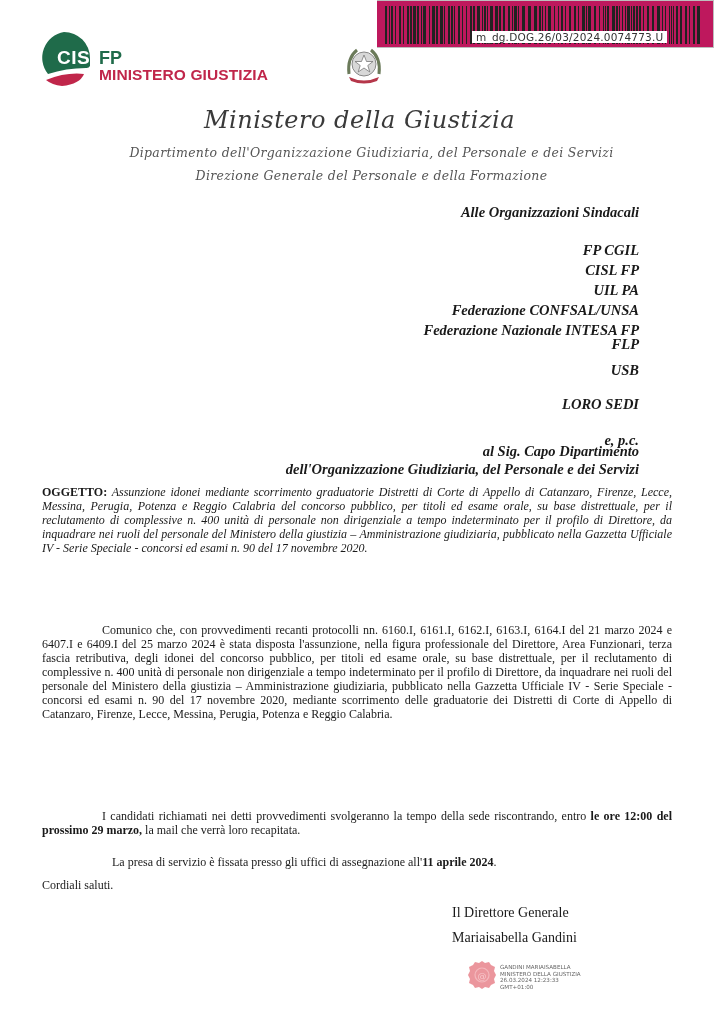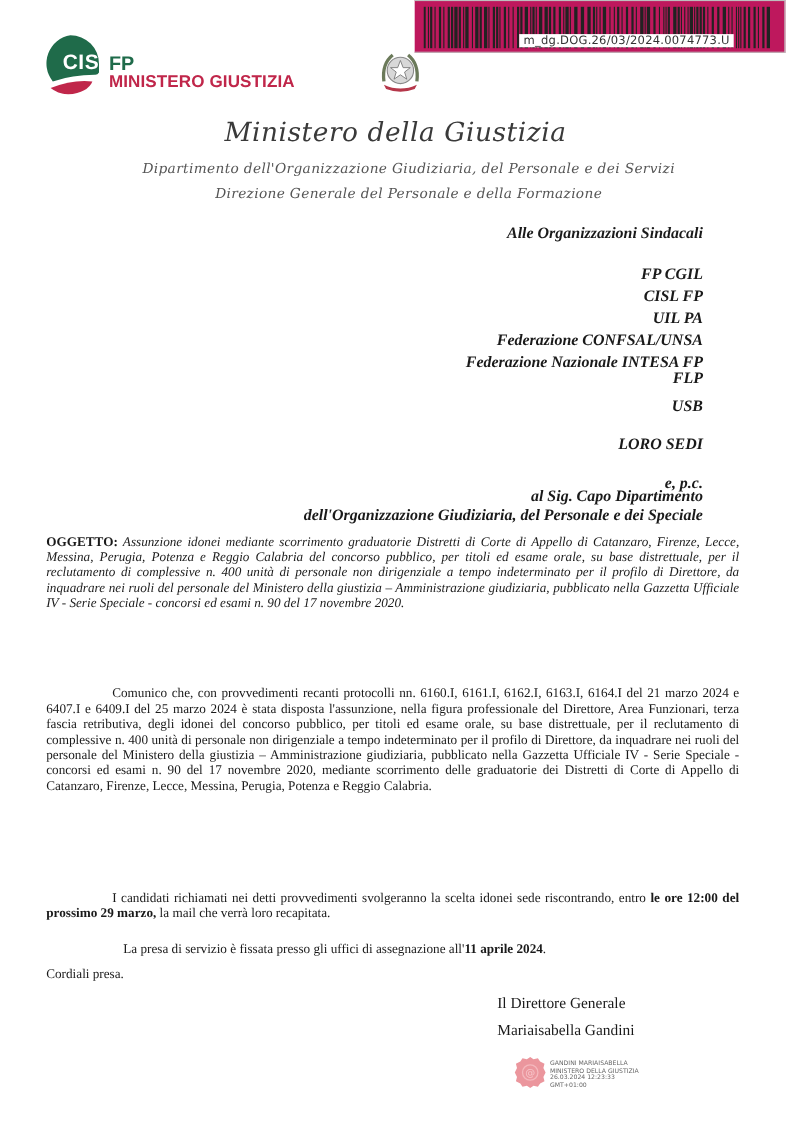--- a/index.html
+++ b/index.html
@@ -179,28 +179,28 @@
 <div class="rcpt" style="top:262px">CISL FP</div>
 <div class="rcpt" style="top:282px">UIL PA</div>
 <div class="rcpt" style="top:302px">Federazione CONFSAL/UNSA</div>
 <div class="rcpt" style="top:322px">Federazione Nazionale INTESA FP</div>
 <div class="rcpt" style="top:336px">FLP</div>
 <div class="rcpt" style="top:362px">USB</div>
 <div class="rcpt" style="top:396px">LORO SEDI</div>
 <div class="rcpt" style="top:432px">e, p.c.</div>
 <div class="rcpt" style="top:440px;top:440px;"></div>
 <div class="rcpt" style="top:443px">al Sig. Capo Dipartimento</div>
-<div class="rcpt" style="top:461px">dell'Organizzazione Giudiziaria, del Personale e dei Speciale</div>
+<div class="rcpt" style="top:461px">dell'Organizzazione Giudiziaria, del Personale e dei Servizi</div>
 
 <div class="body-text oggetto"><span class="lbl">OGGETTO:</span><span> Assunzione idonei mediante scorrimento graduatorie Distretti di Corte di Appello di Catanzaro, Firenze, Lecce, Messina, Perugia, Potenza e Reggio Calabria del concorso pubblico, per titoli ed esame orale, su base distrettuale, per il reclutamento di complessive n. 400 unità di personale non dirigenziale a tempo indeterminato per il profilo di Direttore, da inquadrare nei ruoli del personale del Ministero della giustizia – Amministrazione giudiziaria, pubblicato nella  Gazzetta Ufficiale IV -  Serie Speciale -  concorsi ed esami n. 90 del 17 novembre 2020.</span></div>
 
 <div class="body-text para1 indent">Comunico che, con provvedimenti recanti protocolli nn. 6160.I, 6161.I, 6162.I, 6163.I, 6164.I del 21 marzo 2024 e 6407.I e 6409.I del 25 marzo 2024 è stata disposta l'assunzione, nella figura professionale del Direttore, Area Funzionari, terza fascia retributiva, degli idonei del concorso pubblico, per titoli ed esame orale, su base distrettuale, per il reclutamento di complessive n. 400 unità di personale non dirigenziale a tempo indeterminato per il profilo di Direttore, da inquadrare nei ruoli del personale del Ministero della giustizia – Amministrazione giudiziaria, pubblicato nella  Gazzetta Ufficiale IV -  Serie Speciale -  concorsi ed esami n. 90 del 17 novembre 2020, mediante scorrimento delle graduatorie dei Distretti di Corte di Appello di Catanzaro, Firenze, Lecce, Messina, Perugia, Potenza e Reggio Calabria.</div>
-<div class="body-text para2 indent"><span>I candidati richiamati nei detti provvedimenti svolgeranno la scelta idonei sede riscontrando, entro </span><b>le ore 12:00 del prossimo 29 marzo,</b><span> la mail che verrà loro recapitata.</span></div>
+<div class="body-text para2 indent"><span>I candidati richiamati nei detti provvedimenti svolgeranno la tempo della sede riscontrando, entro </span><b>le ore 12:00 del prossimo 29 marzo,</b><span> la mail che verrà loro recapitata.</span></div>
 <div class="body-text para3 indent2"><span>La presa di servizio è fissata presso gli uffici di assegnazione all'</span><b>11 aprile 2024</b><span>.</span></div>
-<div class="body-text para4">Cordiali presa.</div>
+<div class="body-text para4">Cordiali saluti.</div>
 
 <div class="sig sig1">Il Direttore Generale</div>
 <div class="sig sig2">Mariaisabella Gandini</div>
 
 <svg class="seal" viewBox="0 0 30 30">
   <path d="M15 1 L18 3 L22 2 L24 5 L28 7 L27 11 L29 15 L27 19 L28 23 L24 25 L22 28 L18 27 L15 29 L12 27 L8 28 L6 25 L2 23 L3 19 L1 15 L3 11 L2 7 L6 5 L8 2 L12 3 Z" fill="#e8848c" opacity="0.85"></path>
   <circle cx="15" cy="15" r="7" fill="none" stroke="#f4b8bd" stroke-width="1.2"></circle>
   <text x="15" y="18.5" text-anchor="middle" font-size="9" fill="#f7c7cb" font-family="DejaVu Sans, sans-serif">@</text>
 </svg>
 <div class="seal-text">

